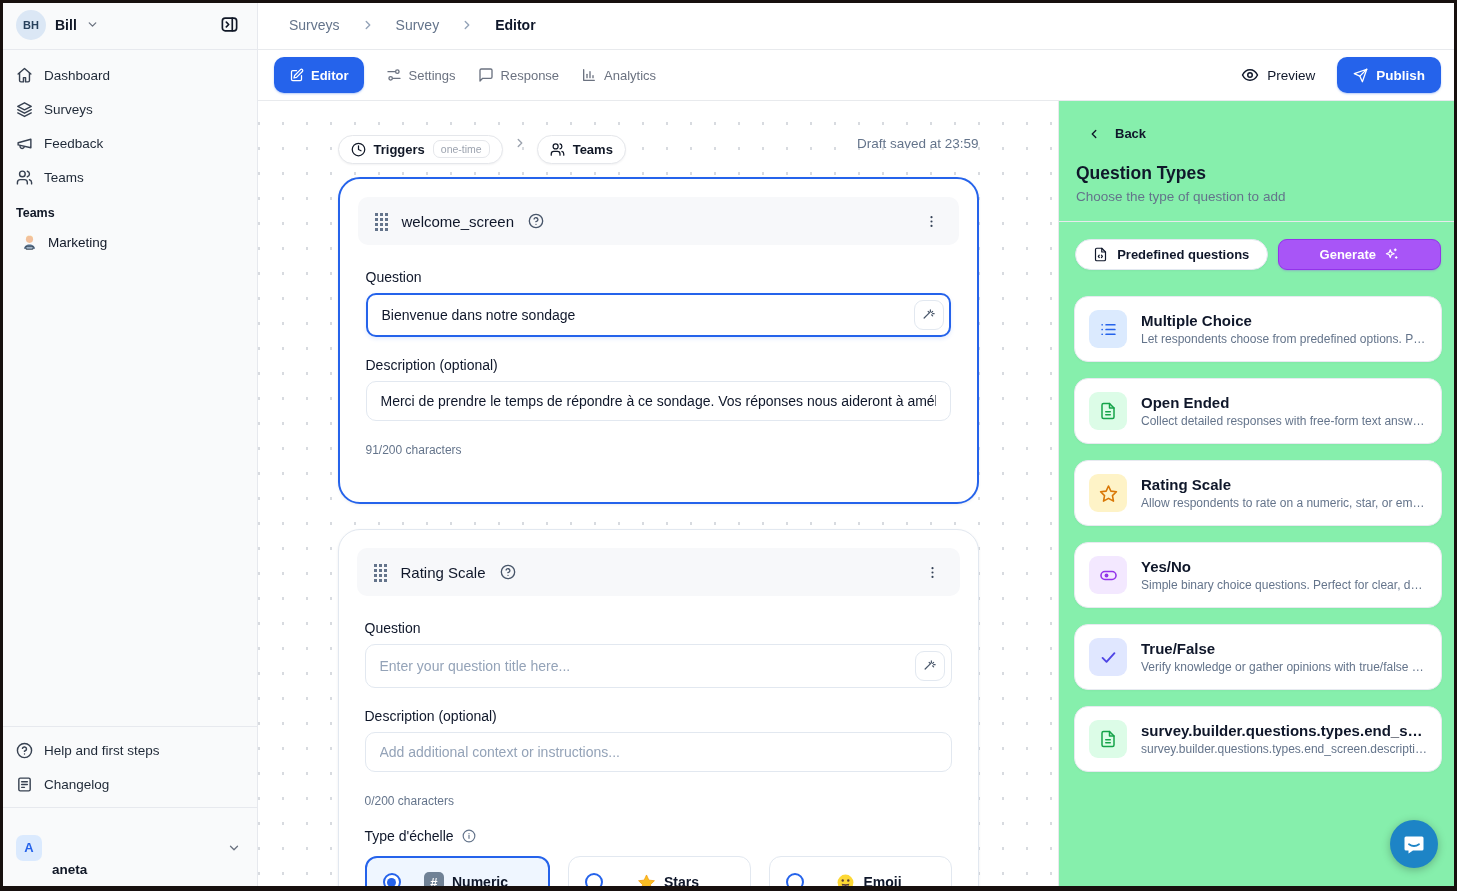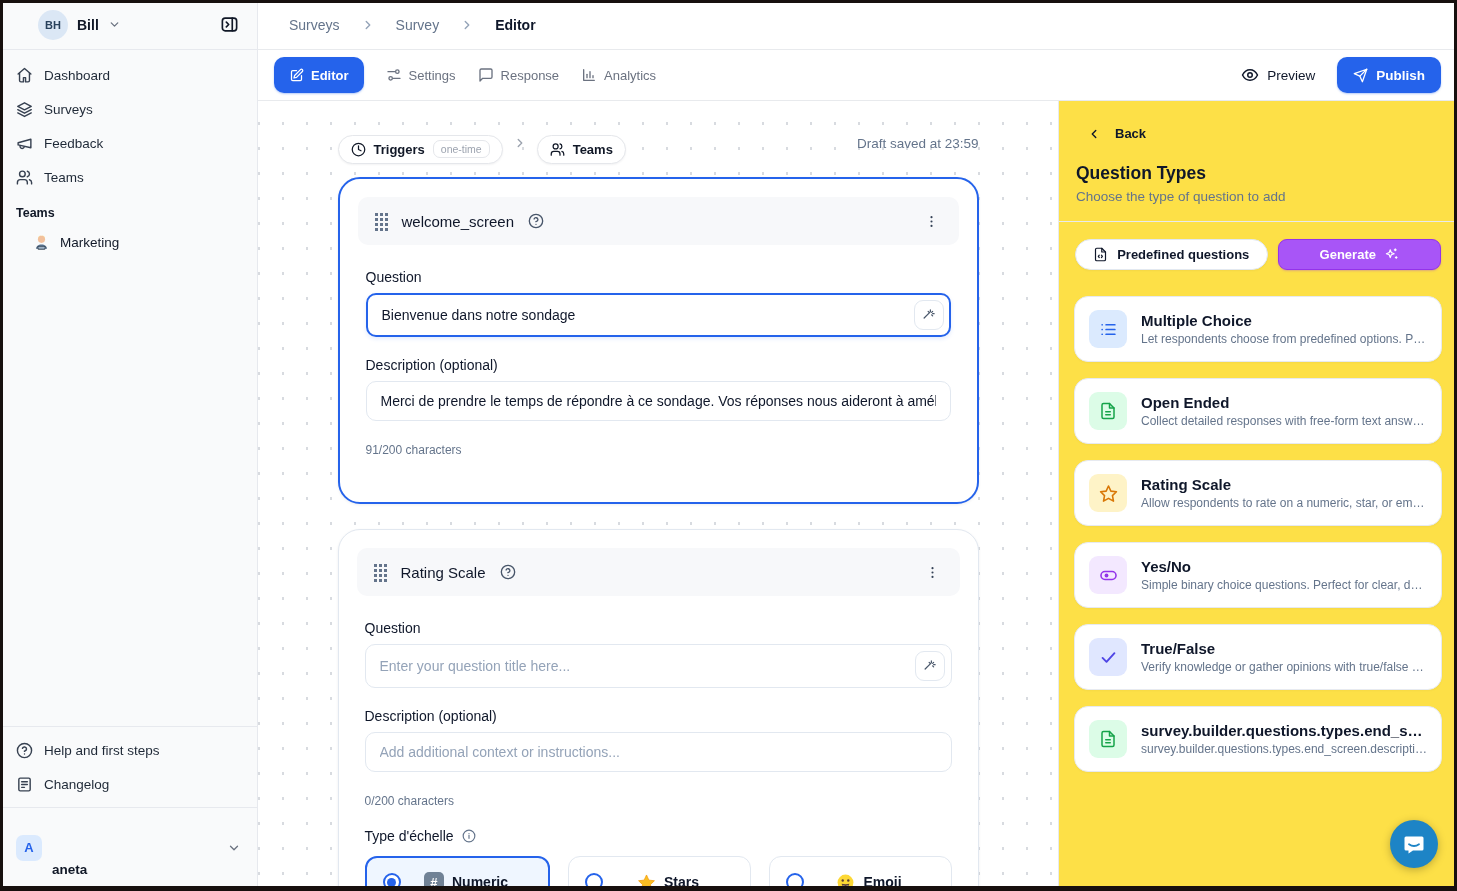--- a/index.html
+++ b/index.html
@@ -5,29 +5,29 @@
   * { margin:0; padding:0; box-sizing:border-box; }
   html,body { width:1457px; height:891px; overflow:hidden; }
   body { font-family:"Liberation Sans","DejaVu Sans",sans-serif; background:#fff; color:#0f172a; }
   #app { position:relative; width:1457px; height:891px; background:#fff; }
   svg { display:block; }
   .frame-edge { position:absolute; inset:0; border:3px solid #17100e; border-bottom-width:5px; z-index:90; pointer-events:none; }
 
   
   .sidebar { position:absolute; left:0; top:0; bottom:0; width:258px; background:#f9fafb; border-right:1px solid #e7e9ee; display:flex; flex-direction:column; }
   .sb-header { height:50px; flex:0 0 50px; display:flex; align-items:center; padding:0 14px 0 16px; border-bottom:1px solid #e7e9ee; }
-  .ws-btn { display:flex; align-items:center; gap:9px; cursor:pointer;margin-left:22px; }
+  .ws-btn { display:flex; align-items:center; gap:9px; cursor:pointer; }
   .ws-avatar { width:30px; height:30px; border-radius:50%; background:#dbe7f5; color:#28415c; font-size:11px; font-weight:700; display:grid; place-items:center; }
   .ws-name { font-size:14px; font-weight:600; color:#111827; }
   .collapse-btn { margin-left:auto; background:none; border:none; cursor:pointer; color:#111827; padding:4px; }
   .sb-nav { padding-top:8px; }
   .sb-item { height:34px; display:flex; align-items:center; gap:11px; padding:0 16px; font-size:13.5px; font-weight:500; color:#1f2937; cursor:pointer; background:none; border:none; width:100%; text-align:left; font-family:inherit; }
   .sb-item .ic { color:#374151; flex:0 0 auto; }
   .sb-section-label { padding:12px 16px 4px; font-size:12.5px; font-weight:600; color:#111827; }
-  .sb-team { height:36px; display:flex; align-items:center; gap:9px; padding:0 16px 0 32px; font-size:13.5px; font-weight:500; color:#111827; cursor:pointer; background:none; border:none; width:100%; font-family:inherit; }
+  .sb-team { height:36px; display:flex; align-items:center; gap:9px; padding:0 16px 0 20px; font-size:13.5px; font-weight:500; color:#111827; cursor:pointer; background:none; border:none; width:100%; font-family:inherit; }
   .sb-spacer { flex:1; }
   .sb-divider { border-top:1px solid #e7e9ee; }
   .sb-footer { padding:6px 0 0; }
   .sb-user { display:flex; align-items:center; gap:10px; padding:10px 16px 14px; margin-top:6px; border-top:1px solid #e7e9ee; cursor:pointer; background:none; border-left:none;border-right:none;border-bottom:none; width:100%; font-family:inherit; }
   .sb-user-avatar { width:26px; height:26px; border-radius:7px; background:#dbeafe; color:#2563eb; font-weight:700; font-size:13px; display:grid; place-items:center; }
   .sb-user-name { font-size:13.5px; font-weight:600; color:#111827;margin-top:44px; }
   .sb-user .chev { margin-left:auto; color:#6b7280; }
 
   
   .topbar { position:absolute; left:258px; top:0; right:0; height:50px; background:#fff; border-bottom:1px solid #e8eaed; display:flex; align-items:center; padding-left:31px; }
@@ -73,21 +73,21 @@
   .section-gap { margin-top:20px; }
   .scale-row { display:flex; gap:18px; margin-top:12px; }
   .scale-opt { flex:1; height:52px; border:1px solid #e2e8f0; border-radius:12px; background:#fff; display:flex; align-items:center; padding:0 16px; cursor:pointer; font-family:inherit; }
   .scale-opt.selected { background:#eff6ff; border:2px solid #2563eb; }
   .radio { width:18px; height:18px; border:2px solid #2563eb; border-radius:50%; position:relative; flex:0 0 auto; background:#fff; }
   .radio.on::after { content:""; position:absolute; inset:2.5px; border-radius:50%; background:#2563eb; }
   .scale-opt-content { flex:1; display:flex; align-items:center; justify-content:center; gap:8px; font-size:14px; font-weight:600; color:#0f172a; }
   .keycap { width:20px; height:20px; border-radius:5px; background:#708296; color:#fff; font-size:13px; font-weight:700; display:grid; place-items:center; }
 
   
-  .panel { position:absolute; left:1058px; top:101px; right:0; bottom:0; background:#fde047; border-left:1px solid #e8eaed; }
+  .panel { position:absolute; left:1058px; top:101px; right:0; bottom:0; background:#86efac; border-left:1px solid #e8eaed; }
   .panel-back { display:flex; align-items:center; gap:14px; padding:25px 17px 0 28px; background:none; border:none; cursor:pointer; font-family:inherit; font-size:13px; font-weight:600; color:#0f172a; }
   .panel-title { margin:22px 17px 0; font-size:17.5px; font-weight:700; color:#0f172a; }
   .panel-sub { margin:5px 17px 0; font-size:13.5px; color:#64748b; }
   .panel-divider { border-top:1px solid #e8eaed; margin-top:17px; }
   .panel-actions { display:flex; gap:10px; padding:17px 16px 0; }
   .predefined-btn { flex:1.18; height:31px; display:flex; align-items:center; justify-content:center; gap:9px; background:#fff; border:1px solid #e2e8f0; border-radius:999px; font-size:13px; font-weight:600; color:#0f172a; cursor:pointer; font-family:inherit; box-shadow:0 1px 2px rgba(15,23,42,.04); }
   .generate-btn { flex:1; height:31px; display:flex; align-items:center; justify-content:center; gap:8px; background:#a855f7; border:1.5px solid #9333ea; border-radius:9px; font-size:13px; font-weight:600; color:#fff; cursor:pointer; font-family:inherit; box-shadow:0 1px 2px rgba(147,51,234,.3); }
   .qt-list { padding:26px 15px 0; display:flex; flex-direction:column; gap:16px; }
   .qt-card { height:66px; border:1px solid #e7eaf0; border-radius:14px; background:#fff; display:flex; align-items:center; gap:14px; padding:0 14px; cursor:pointer; font-family:inherit; text-align:left; box-shadow:0 1px 2px rgba(15,23,42,.03); }
   .qt-icon { width:38px; height:38px; border-radius:9px; display:grid; place-items:center; flex:0 0 auto; }

